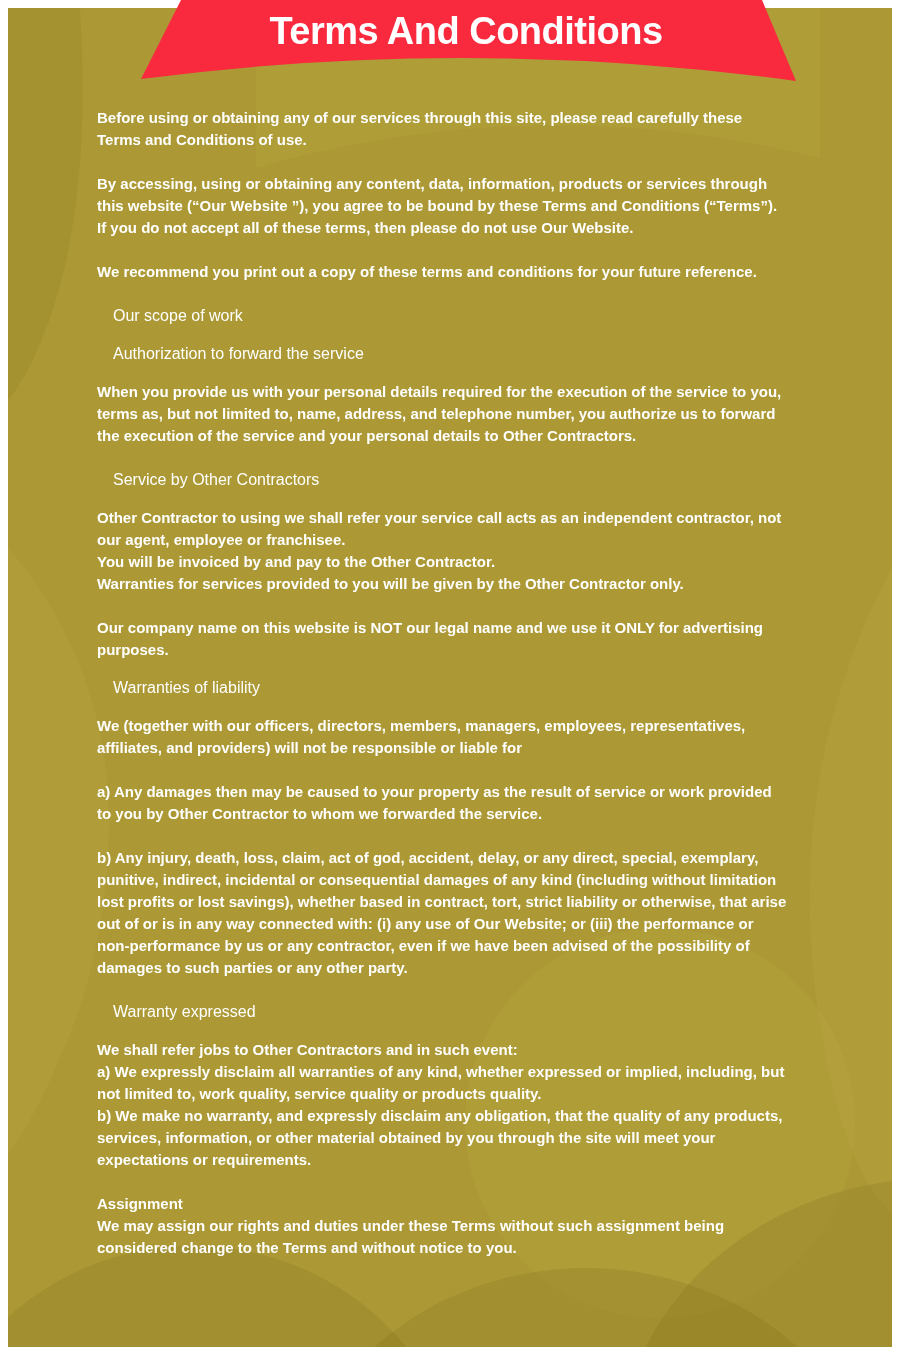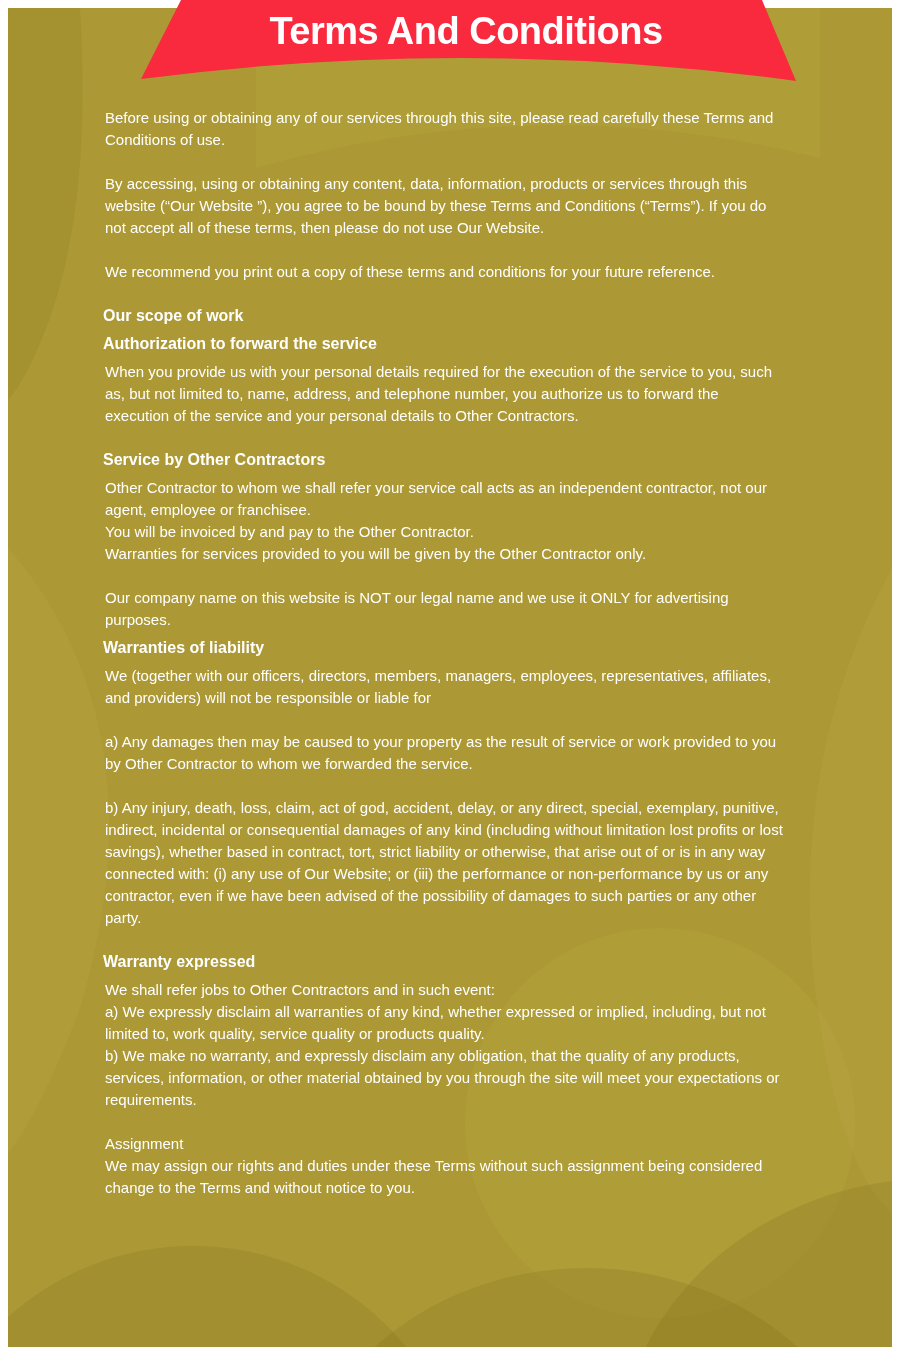--- a/index.html
+++ b/index.html
@@ -37,27 +37,28 @@
   
   .content {
     position: absolute;
     left: 97px; top: 107px;
     width: 690px;
     color: #ffffff;
     font-size: 15px;
     line-height: 22px;
   }
   .para {
-    margin: 0 0 22px 8px;
+    margin: 0 0 22px 0;
     white-space: pre-line;
+    font-weight: bold;
   }
   .hd {
     font-size: 16px;
-    font-weight: bold;
-    margin: 6px;
+    font-weight: normal;
+    margin: 16px;
     line-height: 22px;
   }
   .mb0 { margin-bottom: 0; }
 </style>
 </head>
 <body style="background: rgb(255, 255, 255);">
 
 <div class="panel" style="background: rgb(172, 153, 53);">
   <svg class="decor" viewBox="0 0 884 1339" preserveAspectRatio="none" aria-hidden="true">
 
@@ -85,24 +86,24 @@
 </div>
 
 <div class="content" style="color: rgb(255, 255, 255);">
   <p class="para">Before using or obtaining any of our services through this site, please read carefully these Terms and Conditions of use.</p>
   <p class="para">By accessing, using or obtaining any content, data, information, products or services through this website (“Our Website ”), you agree to be bound by these Terms and Conditions (“Terms”). If you do not accept all of these terms, then please do not use Our Website.</p>
   <p class="para">We recommend you print out a copy of these terms and conditions for your future reference.</p>
 
   <h2 class="hd">Our scope of work</h2>
 
   <h2 class="hd">Authorization to forward the service</h2>
-  <p class="para">When you provide us with your personal details required for the execution of the service to you, such as, but not limited to, name, address, and telephone number, you authorize us to forward the execution of the service and your personal details to Other Contractors.</p>
+  <p class="para">When you provide us with your personal details required for the execution of the service to you, terms as, but not limited to, name, address, and telephone number, you authorize us to forward the execution of the service and your personal details to Other Contractors.</p>
 
   <h2 class="hd">Service by Other Contractors</h2>
-  <p class="para">Other Contractor to whom we shall refer your service call acts as an independent contractor, not our agent, employee or franchisee.
+  <p class="para">Other Contractor to using we shall refer your service call acts as an independent contractor, not our agent, employee or franchisee.
 You will be invoiced by and pay to the Other Contractor.
 Warranties for services provided to you will be given by the Other Contractor only.</p>
 
   <p class="para mb0">Our company name on this website is NOT our legal name and we use it ONLY for advertising purposes.</p>
 
   <h2 class="hd">Warranties of liability</h2>
   <p class="para">We (together with our officers, directors, members, managers, employees, representatives, affiliates, and providers) will not be responsible or liable for</p>
   <p class="para">a) Any damages then may be caused to your property as the result of service or work provided to you by Other Contractor to whom we forwarded the service.</p>
   <p class="para">b) Any injury, death, loss, claim, act of god, accident, delay, or any direct, special, exemplary, punitive, indirect, incidental or consequential damages of any kind (including without limitation lost profits or lost savings), whether based in contract, tort, strict liability or otherwise, that arise out of or is in any way connected with: (i) any use of Our Website; or (iii) the performance or non-performance by us or any contractor, even if we have been advised of the possibility of damages to such parties or any other party.</p>
 

